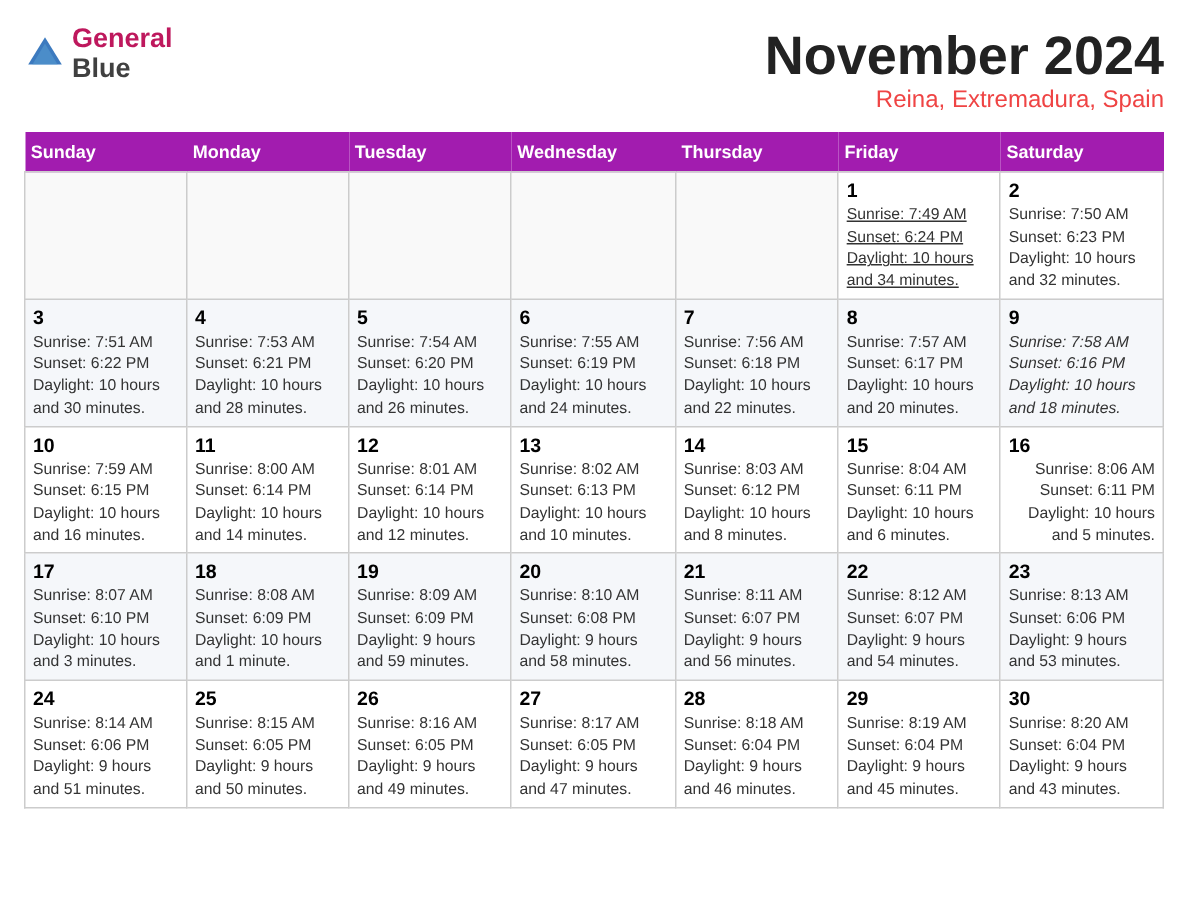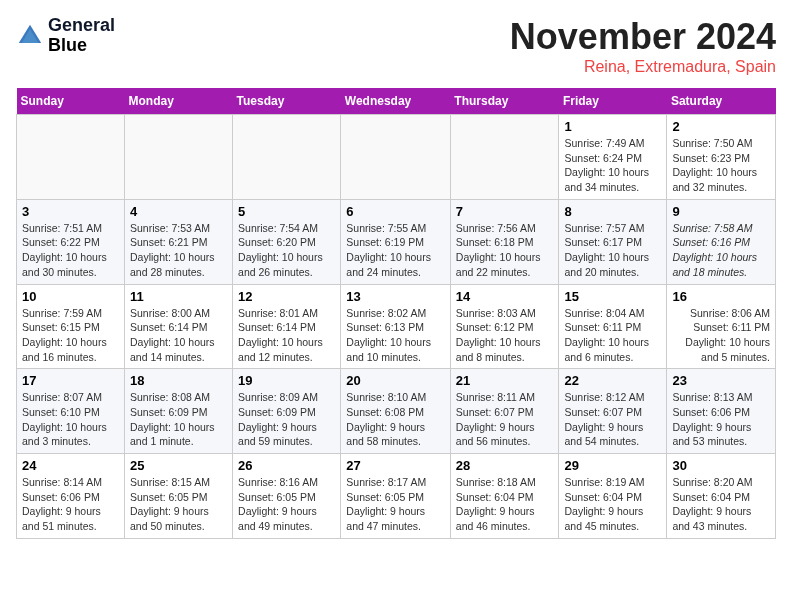--- a/index.html
+++ b/index.html
@@ -19,22 +19,22 @@
     .logo {
       display: flex;
       align-items: center;
       gap: 4px;
     }
     .logo-text {
       font-size: 18px;
       font-weight: bold;
       line-height: 1.1;
     }
-    .logo-general { color: #0f172a; }
-    .logo-blue { color: #000000; }
+    .logo-general { color: #be185d; }
+    .logo-blue { color: #404040; }
     .logo-icon {
       width: 28px;
       height: 28px;
     }
     .title-block {
       text-align: right;
     }
     .month-title {
       font-size: 36px;
       font-weight: bold;
@@ -117,21 +117,21 @@
   </thead>
   <tbody id="calendar-body">
       <tr>
         <td class="empty-cell"></td>
         <td class="empty-cell"></td>
         <td class="empty-cell"></td>
         <td class="empty-cell"></td>
         <td class="empty-cell"></td>
         <td>
           <div class="day-number">1</div>
-          <div class="day-info" style="white-space: pre-line;">Sunrise: 7:49 AM
+          <div class="day-info" style="white-space: pre-line; text-decoration: underline;">Sunrise: 7:49 AM
 Sunset: 6:24 PM
 Daylight: 10 hours and 34 minutes.</div>
         </td>
         <td>
           <div class="day-number">2</div>
           <div class="day-info" style="white-space: pre-line;">Sunrise: 7:50 AM
 Sunset: 6:23 PM
 Daylight: 10 hours and 32 minutes.</div>
         </td>
       </tr>

